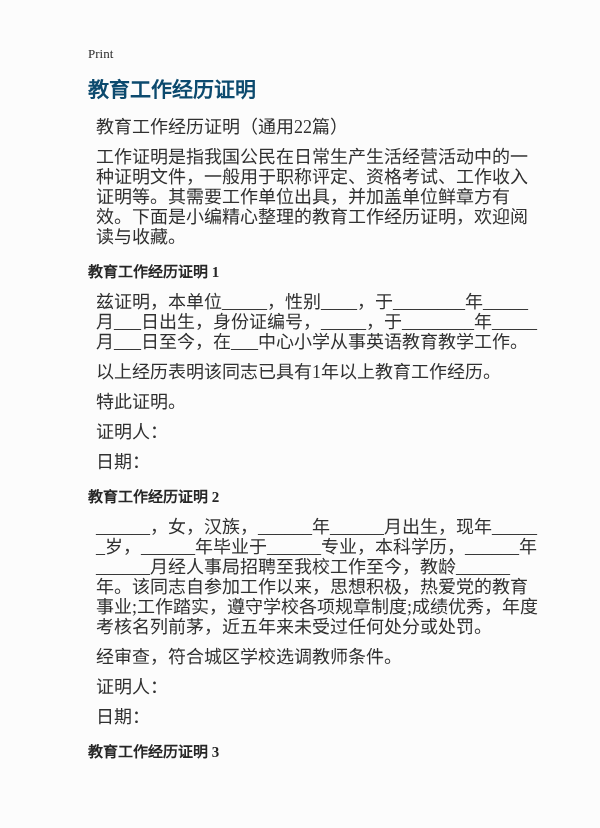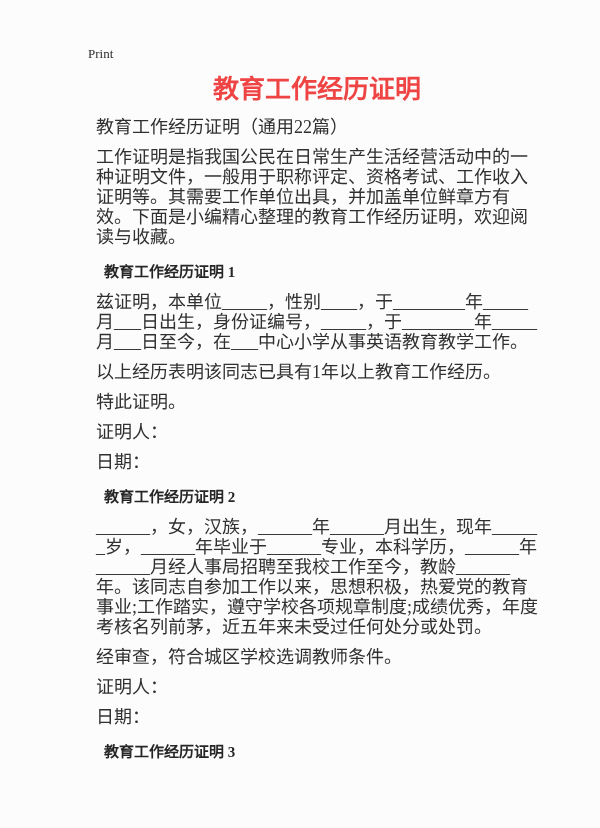--- a/index.html
+++ b/index.html
@@ -22,40 +22,39 @@
     background: #fcfcfc;
   }
   .print-link {
     font-size: 13px;
     line-height: 15px;
     margin: 0;
     color: #2e2e2e;
     cursor: pointer;
   }
   h1.doc-title {
-    font-size: 26px;
+    font-size: 21px;
     line-height: 26px;
     font-weight: bold;
-    text-align: center;
     margin: 16px 0 14px 0;
-    color: #ef4444;
+    color: #0c4a6e;
   }
   p.para {
     font-size: 18px;
     line-height: 20px;
     margin: 10px 8px;
     word-break: break-all;
     text-align: left;
     color: #303030;
   }
   h2.section-heading {
     font-size: 15px;
     line-height: 19px;
     font-weight: bold;
-    margin: 16px 0 9px 16px;
+    margin: 16px 0 9px 0;
     color: #262626;
   }
 </style>
 </head>
 <body>
 
 <div class="doc">
 
   <p class="print-link">Print</p>
 

